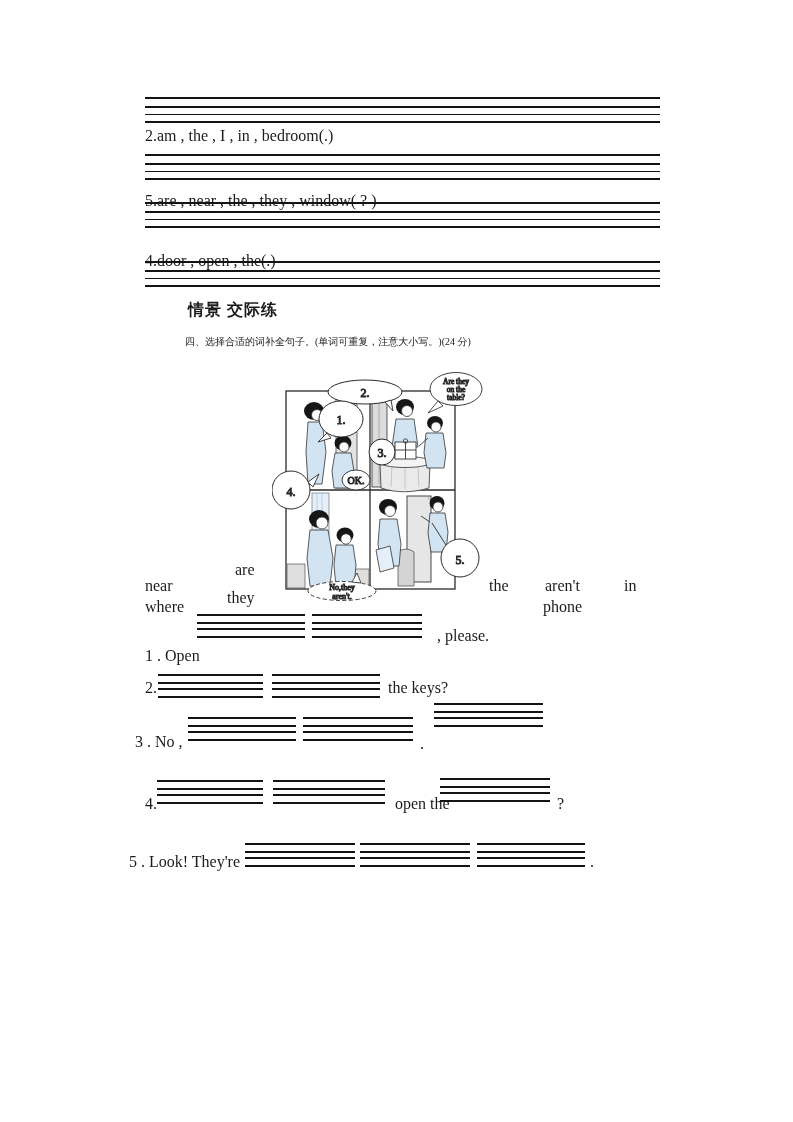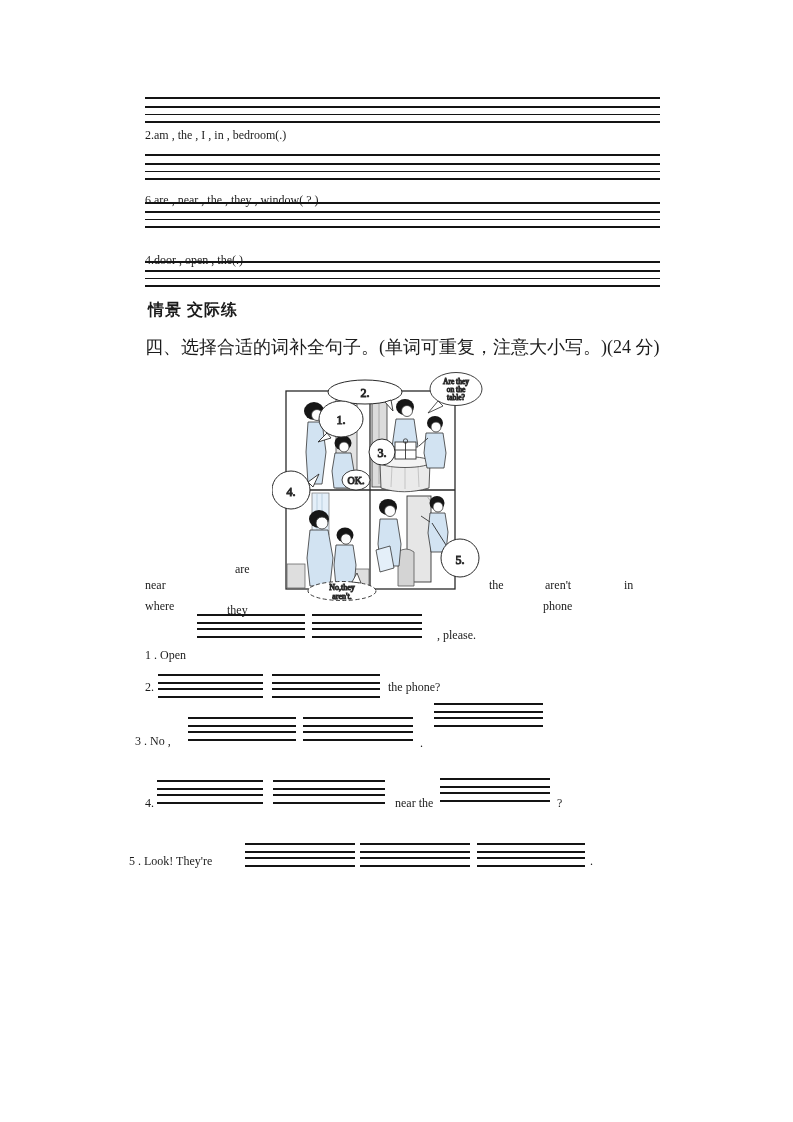--- a/index.html
+++ b/index.html
@@ -1,21 +1,21 @@
 <!DOCTYPE html>
 <html><head>
 <meta charset="utf-8">
 <style>
   html,body{margin:0;padding:0;background:#888;}
   .page{position:relative;width:793px;height:1122px;background:#ffffff;margin:0 auto;
         font-family:"Liberation Serif","DejaVu Serif",serif;color:#1b1b1b;overflow:hidden;}
-  .t{position:absolute;font-size:12px;line-height:17px;white-space:nowrap;color:#1b1b1b;}
-  .cn{font-family:"Liberation Serif","DejaVu Serif",serif;}
+  .t{position:absolute;font-size:16px;line-height:17px;white-space:nowrap;color:#1b1b1b;}
+  .cn{font-family:"Liberation Serif","DejaVu Serif",serif;margin-left:40px;}
   .badge{position:absolute;font-size:16px;font-weight:bold;white-space:nowrap;letter-spacing:1px;}
-  .instr{position:absolute;font-size:18px;white-space:nowrap;}
+  .instr{position:absolute;font-size:10px;white-space:nowrap;}
   
   .rgroup{position:absolute;left:145px;width:515px;}
   .rgroup i{display:block;height:1.5px;background:#141414;}
   .rgroup i + i{margin-top:6px;}
   .rgroup i:nth-child(2){margin-top:7.5px;}
   
   .bgrid{position:absolute;}
   .bgrid i{display:block;height:1.5px;background:#141414;}
   .bgrid i:nth-child(2){margin-top:6.5px;}
   .bgrid i:nth-child(3){margin-top:4.5px;}
@@ -37,21 +37,21 @@
 
   <span class="t" style="left:145px;top:127px">2.am , the  , I , in , bedroom(.)</span>
 
   <div class="rgroup" style="top:154px">
     <i></i>
       <i></i>
       <i></i>
       <i></i>
   </div>
 
-  <span class="t" style="left:145px;top:192px">6.are , near , the , they , window( ? )</span>
+  <span class="t" style="left:145px;top:192px">5.are , near , the , they , window( ? )</span>
 
   <div class="rgroup" style="top:202px">
     <i></i>
       <i></i>
       <i></i>
       <i></i>
   </div>
 
   <span class="t" style="left:145px;top:252px">4.door , open , the(.)</span>
 
@@ -179,21 +179,21 @@
       </g>
     </g>
   </svg>
 
   <span class="t" style="left:145px;top:577px">near</span>
   <span class="t" style="left:235px;top:561px">are</span>
   <span class="t" style="left:489px;top:577px">the</span>
   <span class="t" style="left:545px;top:577px">aren't</span>
   <span class="t" style="left:624px;top:577px">in</span>
   <span class="t" style="left:145px;top:598px">where</span>
-  <span class="t" style="left:227px;top:602px">they</span>
+  <span class="t" style="left:227px;top:589px">they</span>
   <span class="t" style="left:543px;top:598px">phone</span>
 
   <span class="t" style="left:145px;top:647px">1 . Open</span>
   <div class="bgrid" style="left:197px;top:614px;width:108px">
       <i></i>
       <i></i>
       <i></i>
       <i></i>
     </div>
   <div class="bgrid" style="left:312px;top:614px;width:110px">
@@ -210,21 +210,21 @@
       <i></i>
       <i></i>
       <i></i>
     </div>
   <div class="bgrid" style="left:272px;top:674px;width:108px">
       <i></i>
       <i></i>
       <i></i>
       <i></i>
     </div>
-  <span class="t" style="left:388px;top:679px">the phone?</span>
+  <span class="t" style="left:388px;top:679px">the keys?</span>
 
   <div class="bgrid" style="left:434px;top:703px;width:109px">
       <i></i>
       <i></i>
       <i></i>
       <i></i>
     </div>
   <span class="t" style="left:135px;top:733px">3 . No ,</span>
   <div class="bgrid" style="left:188px;top:717px;width:108px">
       <i></i>
@@ -246,21 +246,21 @@
       <i></i>
       <i></i>
       <i></i>
     </div>
   <div class="bgrid" style="left:273px;top:780px;width:112px">
       <i></i>
       <i></i>
       <i></i>
       <i></i>
     </div>
-  <span class="t" style="left:395px;top:795px">near the</span>
+  <span class="t" style="left:395px;top:795px">open the</span>
   <div class="bgrid" style="left:440px;top:778px;width:110px">
       <i></i>
       <i></i>
       <i></i>
       <i></i>
     </div>
   <span class="t" style="left:557px;top:795px">?</span>
 
   <span class="t" style="left:129px;top:853px">5 . Look! They're</span>
   <div class="bgrid" style="left:245px;top:843px;width:110px">

